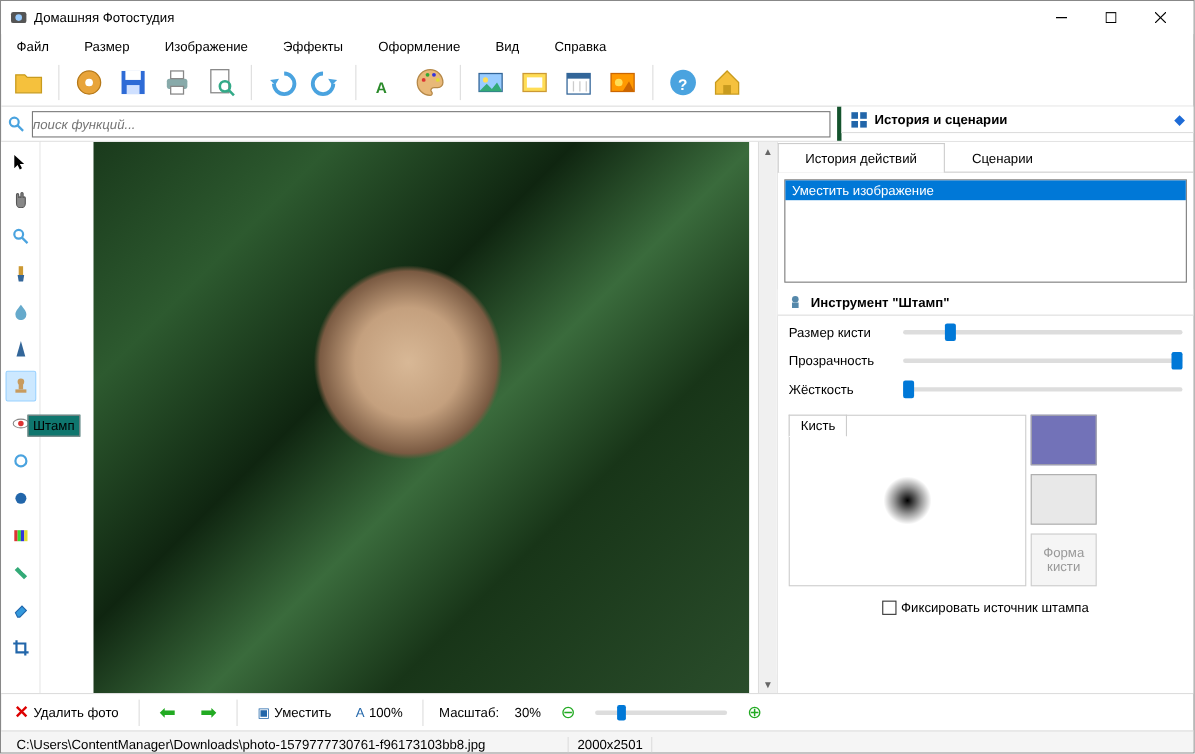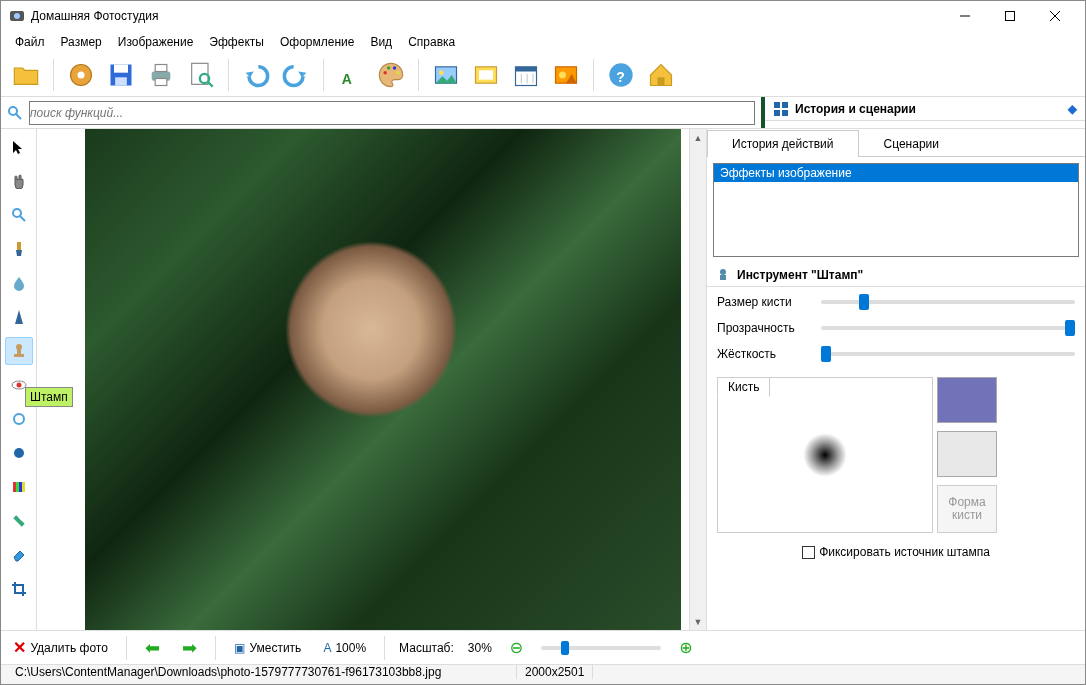--- a/index.html
+++ b/index.html
@@ -1,32 +1,32 @@
 <!DOCTYPE html>
 <html><head>
 <meta charset="utf-8">
 <style>
 * { box-sizing: border-box; margin: 0; padding: 0; font-family: "Segoe UI", Tahoma, sans-serif; font-size: 12px; }
 body { background: #fff; width: 1086px; height: 685px; overflow: hidden; display: flex; flex-direction: column; border: 1px solid #888; }
 .titlebar { height: 30px; display: flex; align-items: center; padding: 0 8px; background: #fff; }
 .titlebar .icon { width: 16px; height: 16px; margin-right: 6px; }
 .titlebar .title { flex: 1; }
 .titlebar .winbtn { width: 45px; height: 28px; display: flex; align-items: center; justify-content: center; }
-.menubar { height: 22px; display: flex; align-items: center; padding: 0 6px; gap: 0; }
+.menubar { height: 22px; display: flex; align-items: center; padding: 0 6px; gap: 16px; }
 .menubar .menu-item { padding: 2px 8px; cursor: default; }
 .toolbar { height: 44px; display: flex; align-items: center; padding: 2px 6px; gap: 2px; border-bottom: 1px solid #ddd; }
 .toolbar .tbtn { width: 38px; height: 38px; display: flex; align-items: center; justify-content: center; border: 1px solid transparent; border-radius: 2px; }
 .toolbar .sep { width: 1px; height: 32px; background: #ddd; margin: 0 6px; }
 .searchrow { height: 32px; display: flex; align-items: center; padding: 3px 6px; gap: 6px; }
 .searchrow input { flex: 1; height: 24px; padding: 0 0; border: 1px solid #7a7a7a; font-style: italic; color: #777; }
 .mainrow { flex: 1; display: flex; min-height: 0; }
 .leftbar { width: 36px; background: #fff; border-right: 1px solid #ddd; display: flex; flex-direction: column; align-items: center; padding-top: 4px; gap: 6px; position: relative; }
 .leftbar .ltool { width: 28px; height: 28px; display: flex; align-items: center; justify-content: center; border: 1px solid transparent; border-radius: 2px; }
 .leftbar .ltool.active { background: #cce8ff; border-color: #99d1ff; }
-.tooltip { position: absolute; left: 24px; top: 258px; background: #bef264; border: 1px solid #888; padding: 2px 4px; white-space: nowrap; z-index: 10; }
+.tooltip { position: absolute; left: 24px; top: 248px; background: #0f766e; border: 1px solid #888; padding: 2px 4px; white-space: nowrap; z-index: 10; }
 .canvaswrap { flex: 1; display: flex; background: #f9f9f9; position: relative; }
 .canvas { flex: 1; background: #fff; margin: 0; position: relative; overflow: hidden; }
 .photo { position: absolute; left: 48px; top: 0; right: 8px; bottom: 0; background: radial-gradient(ellipse 45% 55% at 48% 40%, #d8b896 0%, #c4a07e 18%, #7a5a42 30%, transparent 32%), linear-gradient(135deg, #1a3a1c 0%, #2d5a2f 20%, #0f2510 40%, #3a6b3c 55%, #183518 70%, #2a4d2b 100%); }
 .vscroll { width: 17px; background: #f0f0f0; border-left: 1px solid #ddd; display:flex; flex-direction:column; }
 .vscroll .arrow { height:17px; background:#f0f0f0; display:flex; align-items:center; justify-content:center; font-size:9px; color:#666;}
 .vscroll .track { flex:1; }
 .rightpane { width: 379px; border-left: 1px solid #ddd; display: flex; flex-direction: column; background: #fff; }
 .panelhead { height: 24px; display: flex; align-items: center; padding: 0 8px; background: #fff; border-bottom: 1px solid #ddd; font-weight: bold; gap: 6px; }
 .panelhead .collapse { margin-left: auto; color: #1e6bd6; }
 .tabs { display: flex; border-bottom: 1px solid #ccc; }
@@ -48,21 +48,21 @@
 .swatch.c1 { background:#7272b8; }
 .swatch.c2 { background:#e8e8e8; }
 .shapebtn { width:60px; height:48px; border:1px solid #ccc; background:#f5f5f5; color:#999; display:flex; align-items:center; justify-content:center; text-align:center; line-height:1.1;}
 .fixrow { padding:4px 10px 8px; display:flex; align-items:center; gap:4px;justify-content:center;}
 .fixrow .chk { width:13px; height:13px; border:1px solid #333; }
 .bottombar { height: 34px; border-top: 1px solid #ddd; display: flex; align-items: center; padding: 0 8px; gap: 14px; }
 .bottombar .bbtn { display:flex; align-items:center; gap:4px; padding:2px 4px;}
 .bottombar .sep2 { width:1px; height:24px; background:#ddd;}
 .zoomslider { width:120px; height:4px; background:#ddd; position:relative; border-radius:2px;}
 .zoomslider .thumb{ position:absolute; top:-5px; left:20px; width:8px; height:14px; background:#0078d7; border-radius:2px;}
-.statusbar { height: 20px; border-top: 1px solid #ddd; display: flex; align-items: flex-start; padding: 0 6px; font-size: 11px; background: #f5f5f5; }
+.statusbar { height: 20px; border-top: 1px solid #ddd; display: flex; align-items: flex-end; padding: 0 6px; font-size: 11px; background: #f5f5f5; }
 .statusbar .cell { padding: 0 8px; border-right: 1px solid #ddd; }
 .tiny-icon { width:16px; height:16px; display:inline-block;}
 </style>
 </head>
 <body>
 
 <div class="titlebar">
   <span class="icon">
     <svg viewBox="0 0 16 16">
         <rect x="1" y="3" width="14" height="10" rx="2" fill="#555"></rect>
@@ -319,21 +319,21 @@
       <div class="track"></div>
       <div class="arrow">▼</div>
     </div>
   </div>
   <div class="rightpane">
     <div class="tabs">
       <div class="tab active">История действий</div>
       <div class="tab">Сценарии</div>
     </div>
     <div class="historylist">
-      <div class="hitem">Эффекты изображение</div>
+      <div class="hitem">Уместить изображение</div>
     </div>
     <div class="panelhead">
       <span class="tiny-icon"><svg viewBox="0 0 16 16">
             <circle cx="8" cy="5" r="3" fill="#58a"></circle>
             <rect x="5" y="8" width="6" height="5" fill="#58a"></rect>
           </svg></span>
       <span>Инструмент "Штамп"</span>
     </div>
     <div class="toolprops">
       <div class="proprow">

